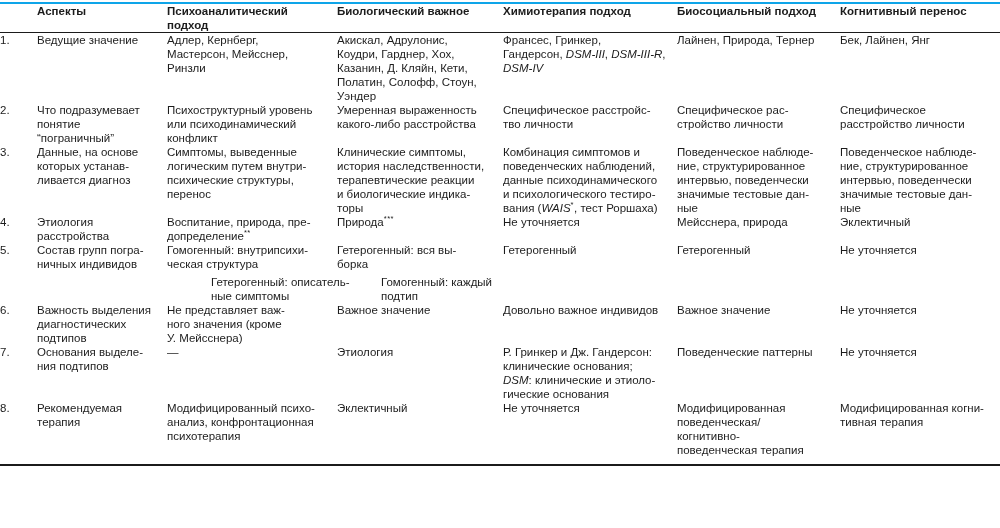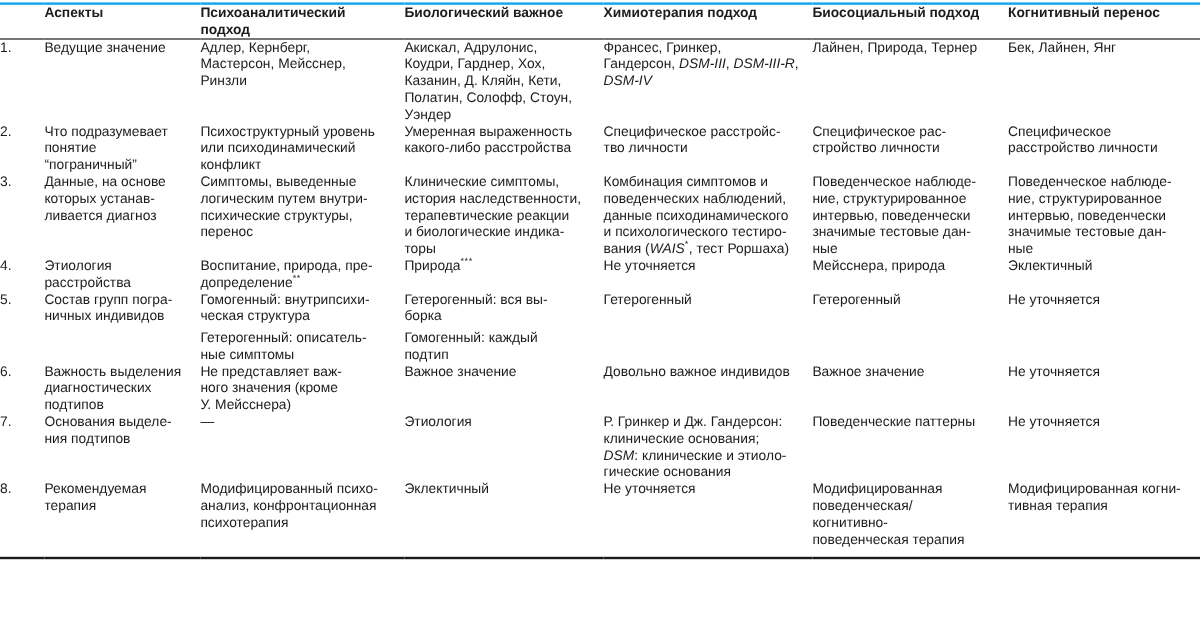--- a/index.html
+++ b/index.html
@@ -32,21 +32,21 @@
     padding-top: 9px;
     padding-bottom: 6px;
     border-bottom: 1.5px solid #1b1b1b;
   }
   tbody td { padding-top: 5px; }
   tbody tr:last-child td { padding-bottom: 7px; }
   td.num, th.num { padding-left: 7px; }
   td.dash { text-align: center; padding-right: 24px; }
   i { font-style: italic; }
   sup { font-size: 7.5px; line-height: 0; vertical-align: super; letter-spacing: 0.5px; }
-  .para-gap { margin-top: 4px; }
+  .para-gap { margin-top: 4px; margin-left: 44px; }
 </style>
 </head>
 <body>
 
 <div class="page">
   <table class="cmp">
     <colgroup>
       <col style="width:37px">
       <col style="width:130px">
       <col style="width:170px">

